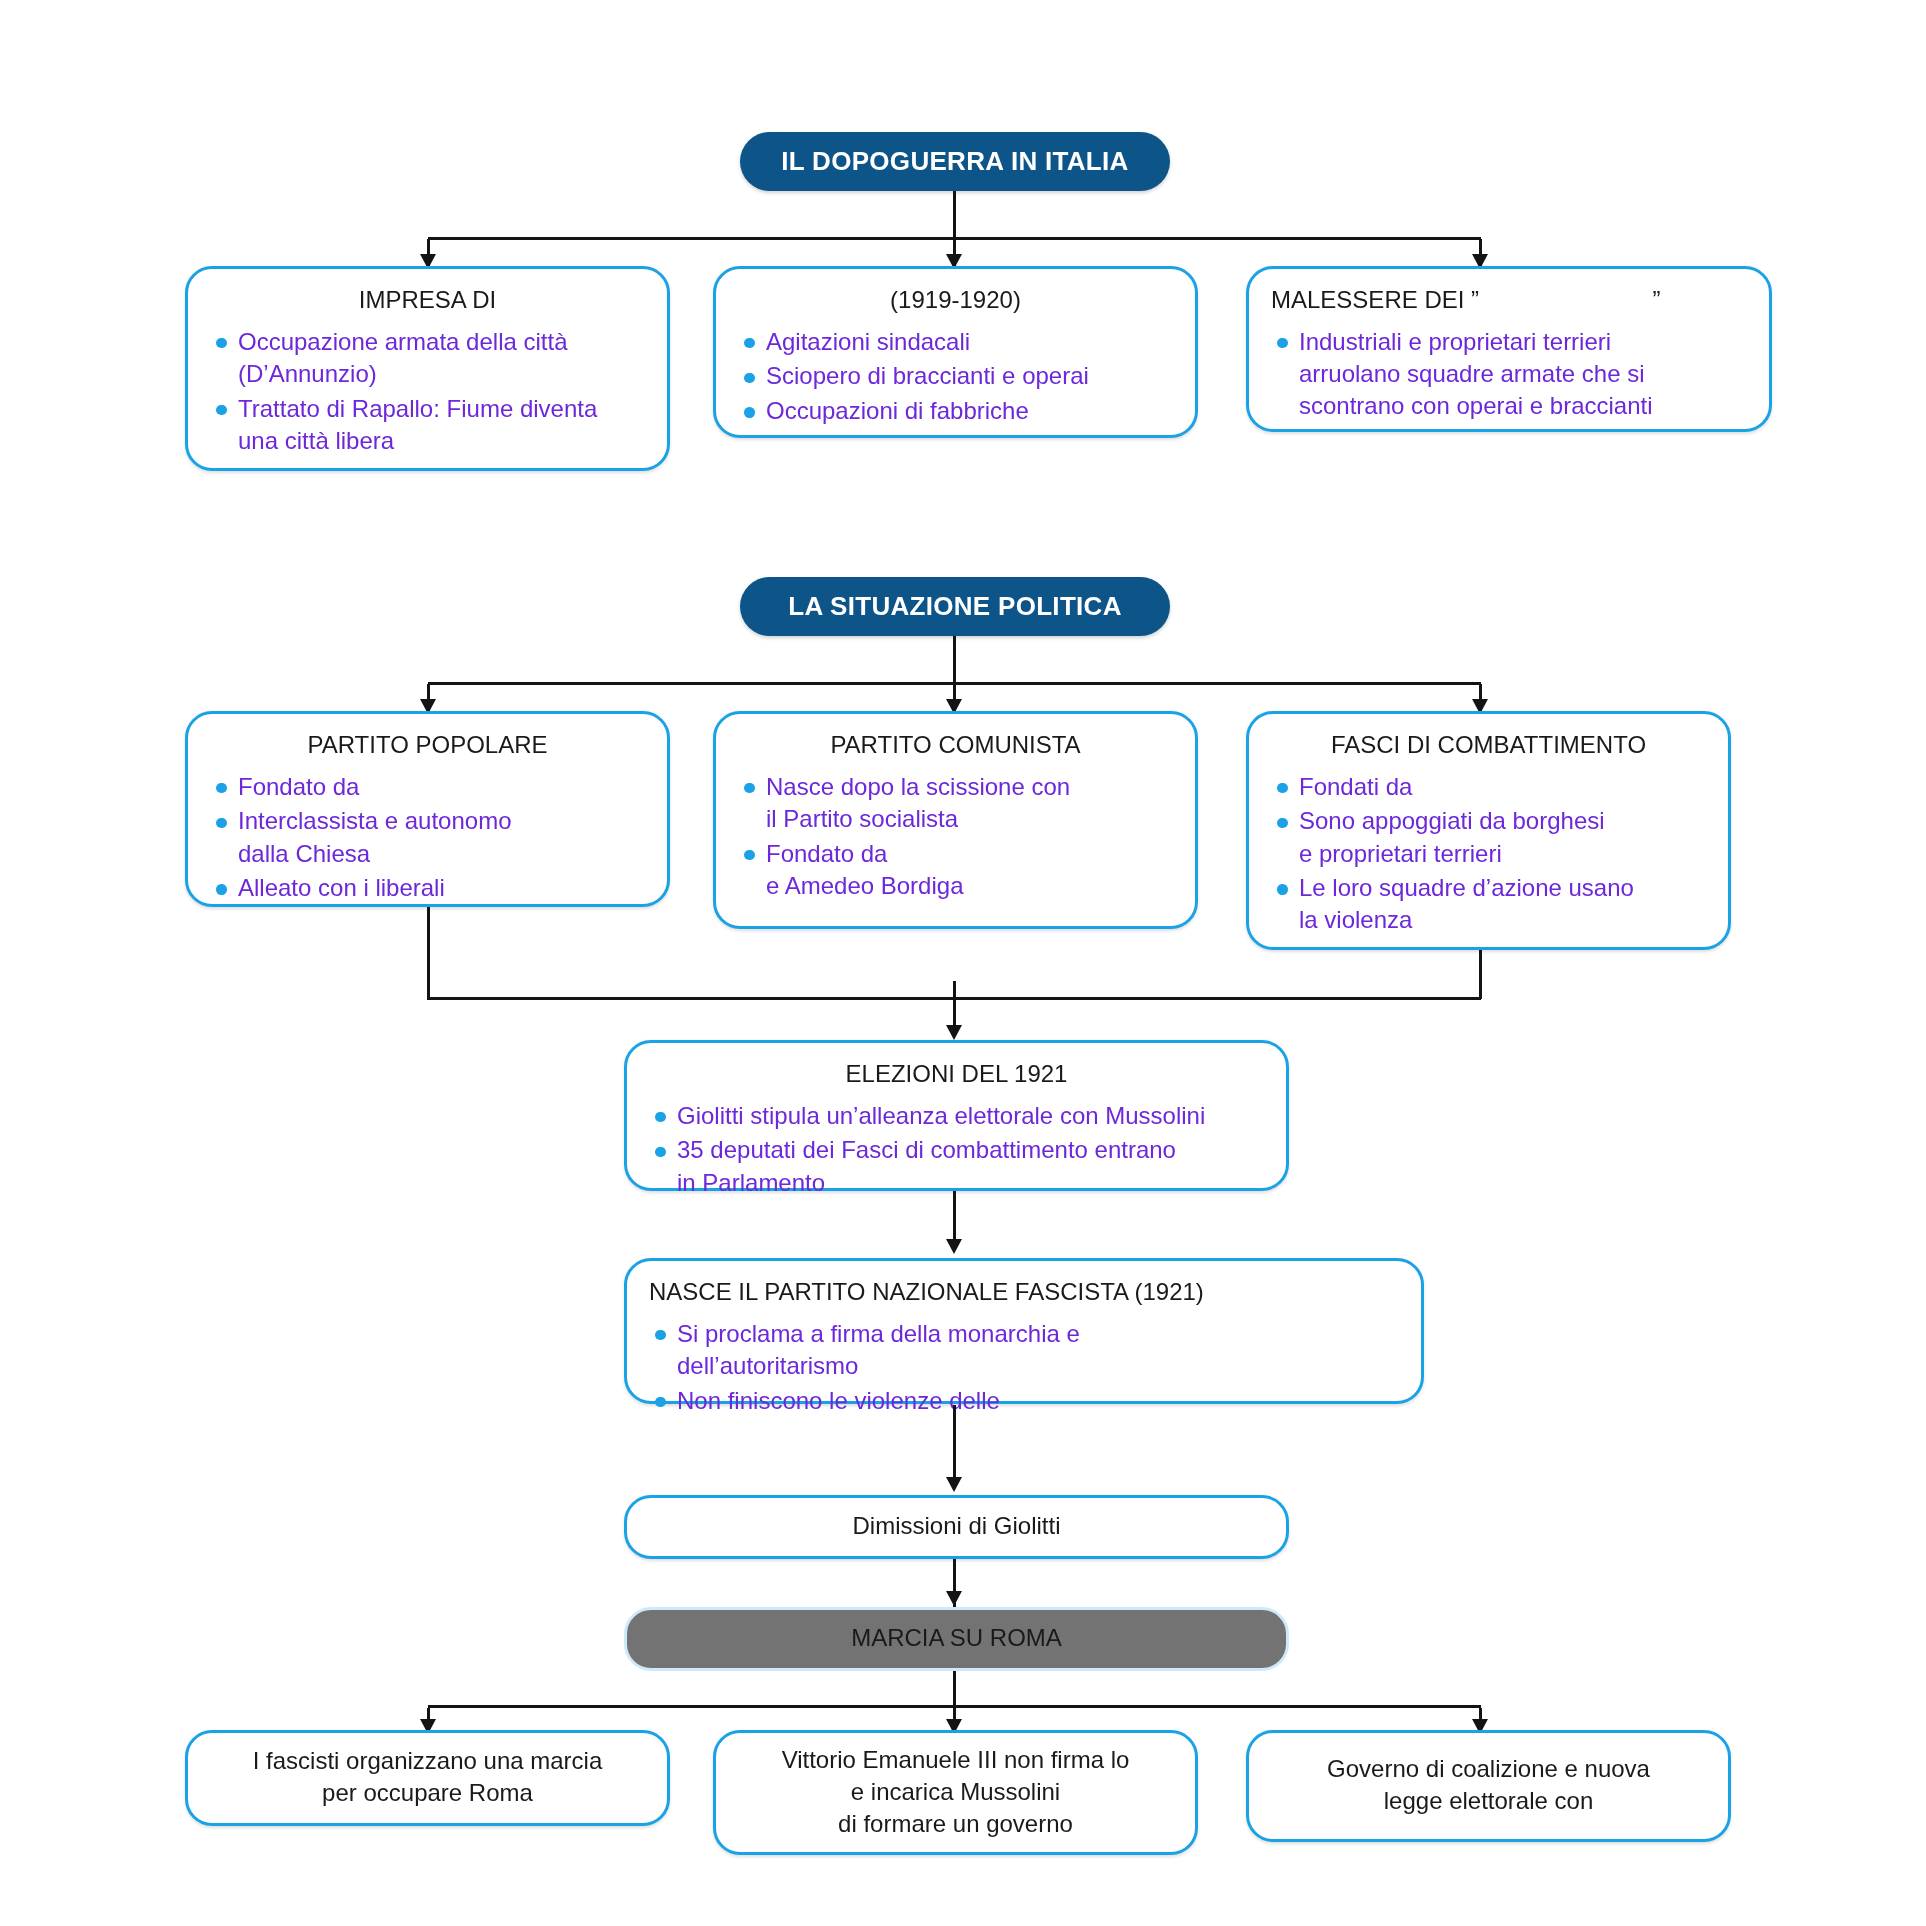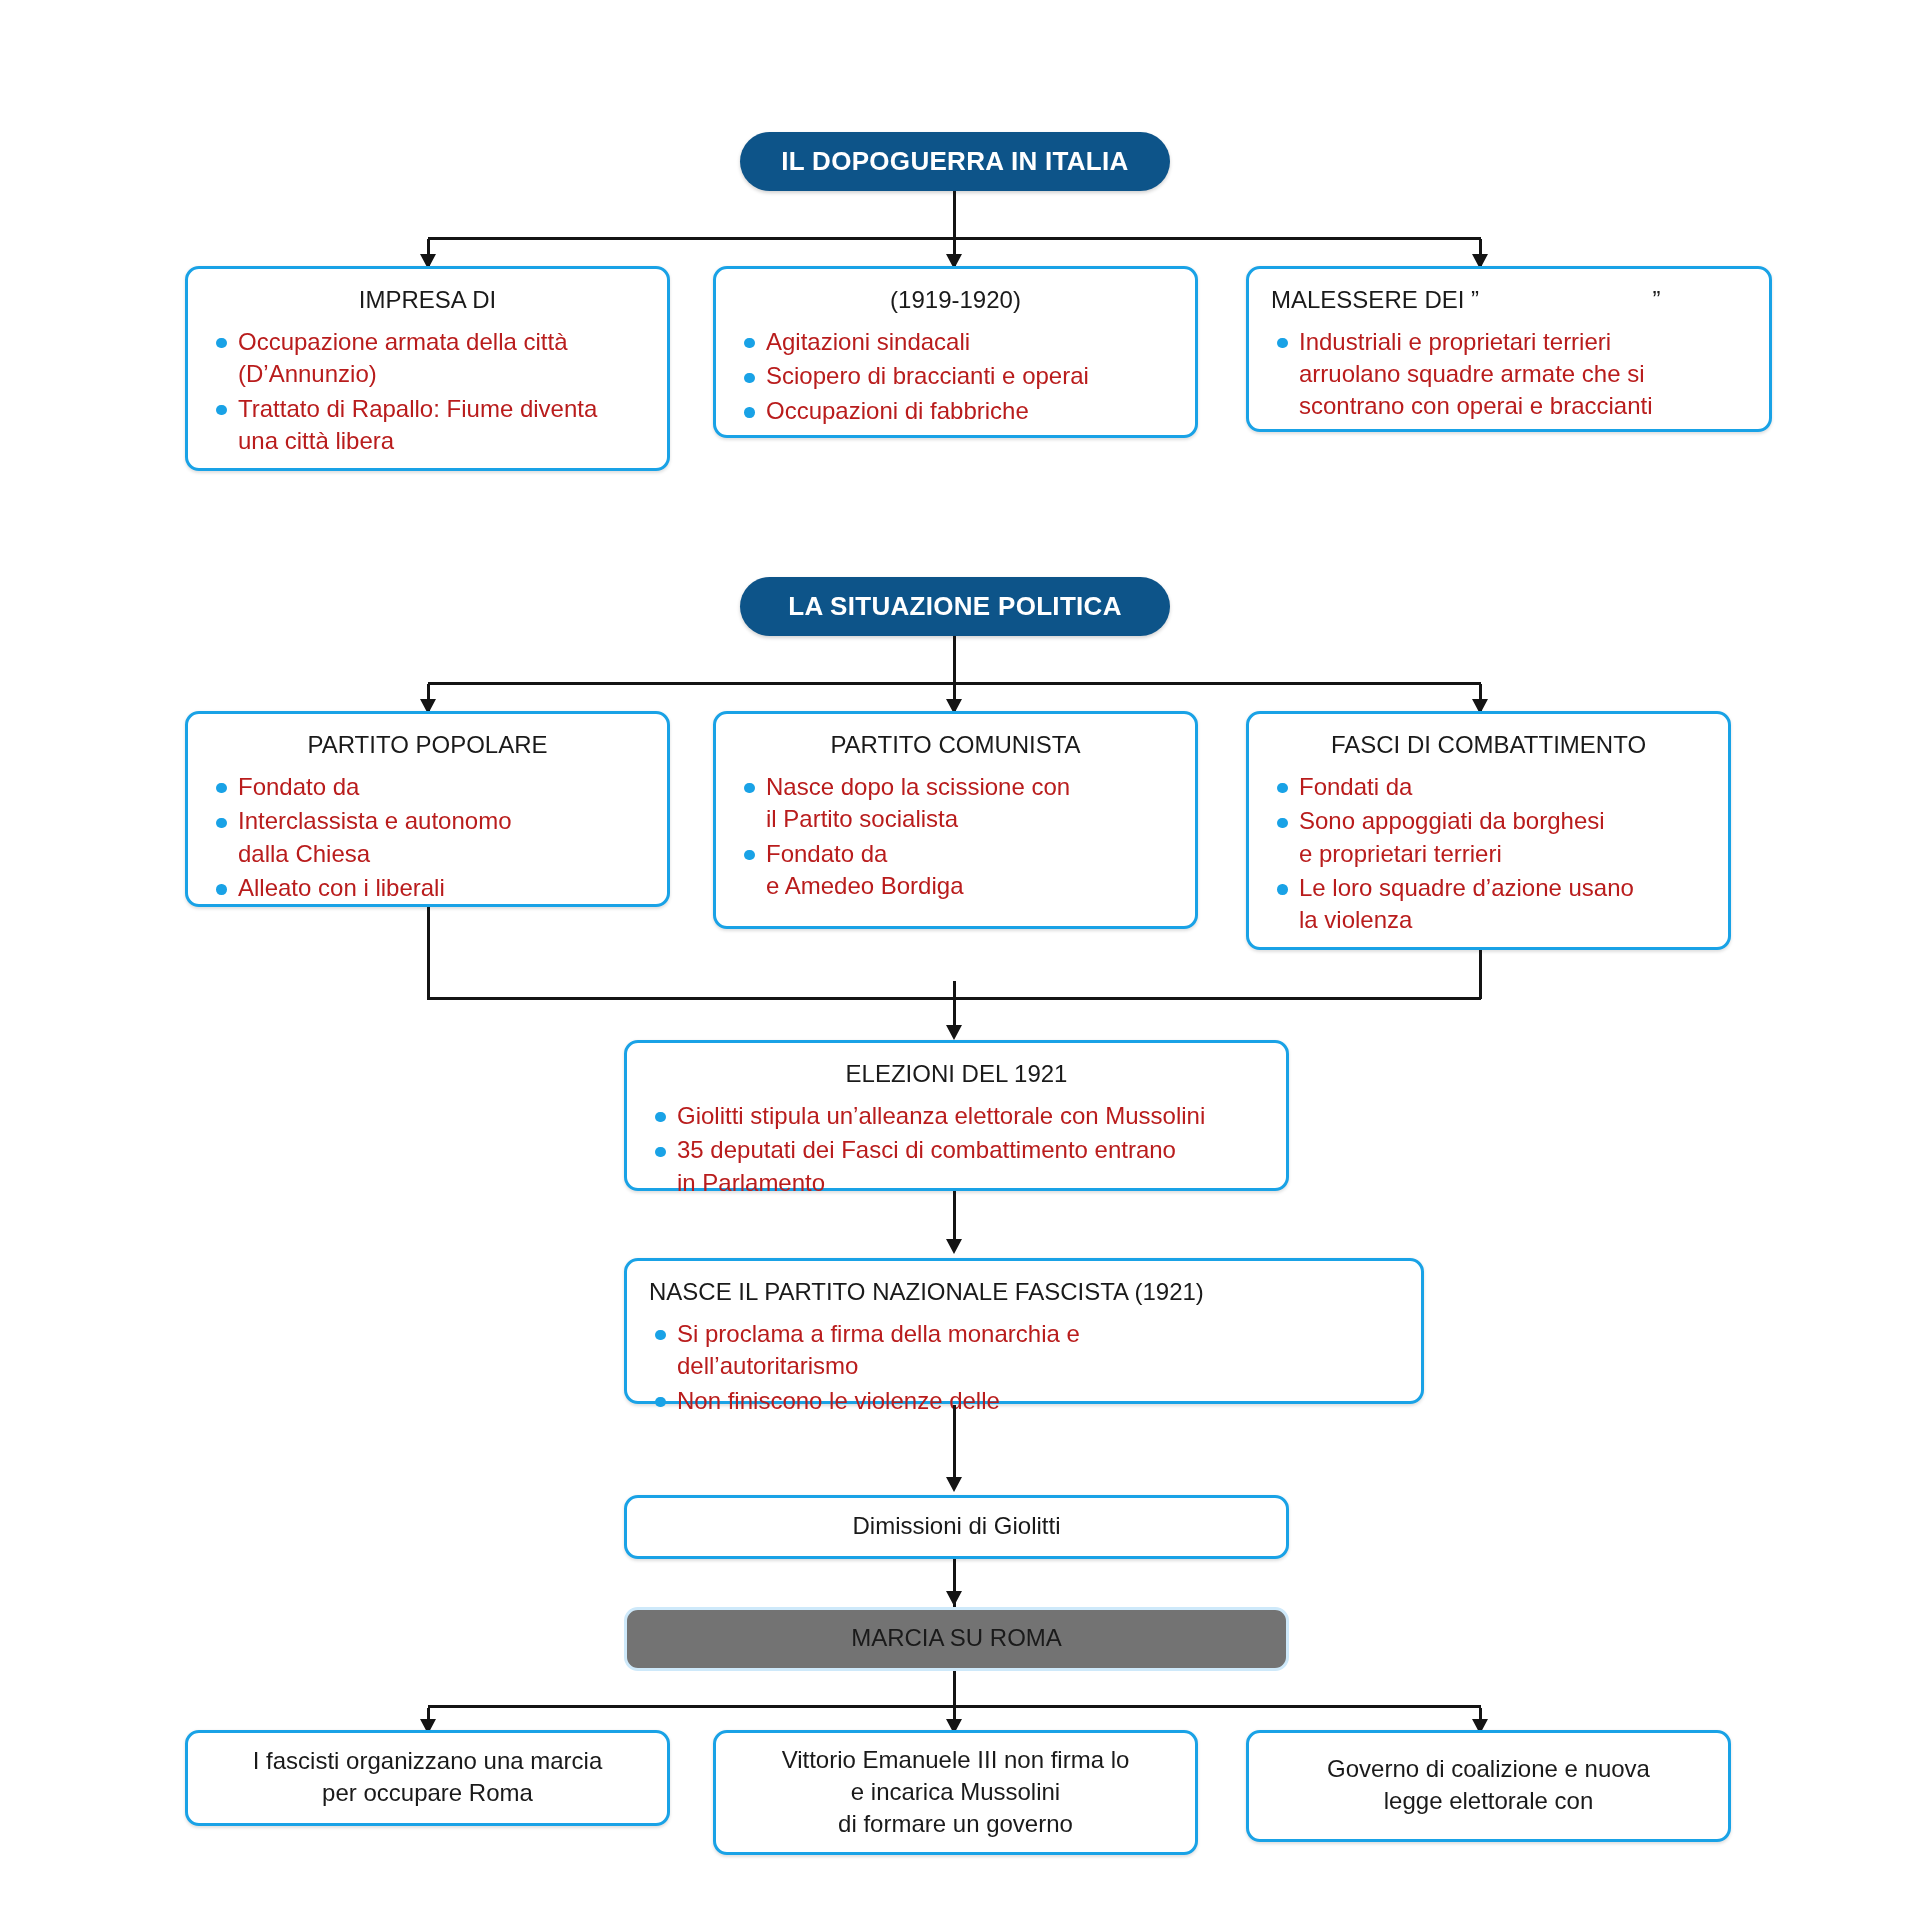--- a/index.html
+++ b/index.html
@@ -37,21 +37,21 @@
     font-size: 26px;
     letter-spacing: 0.3px;
     white-space: nowrap;
   }
 
   
   .box {
     position: absolute;
     background: #ffffff;
     border: 3.9px solid #19a2e6;
-    border-radius: 14px;
+    border-radius: 27px;
     box-sizing: border-box;
     padding: 16.7px 22px 18px 22px;
     box-shadow: 0 1.9px 3.2px rgba(0,0,0,0.13);
   }
   .box.filled {
     background: #737373;
     border-color: #cee9fa;
     box-shadow: none;
   }
   .box-title {
@@ -68,21 +68,21 @@
   ul.bullets {
     list-style: none;
     margin: 0;
     padding: 0;
   }
   ul.bullets li {
     position: relative;
     padding-left: 28px;
     font-size: 24px;
     line-height: 1.34;
-    color: #b91c1c;
+    color: #6d28d9;
     margin-bottom: 2.6px;
     white-space: pre-line;
   }
   ul.bullets li::before {
     content: "";
     position: absolute;
     left: 6.4px;
     top: 12.2px;
     width: 10.3px;
     height: 10.3px;

